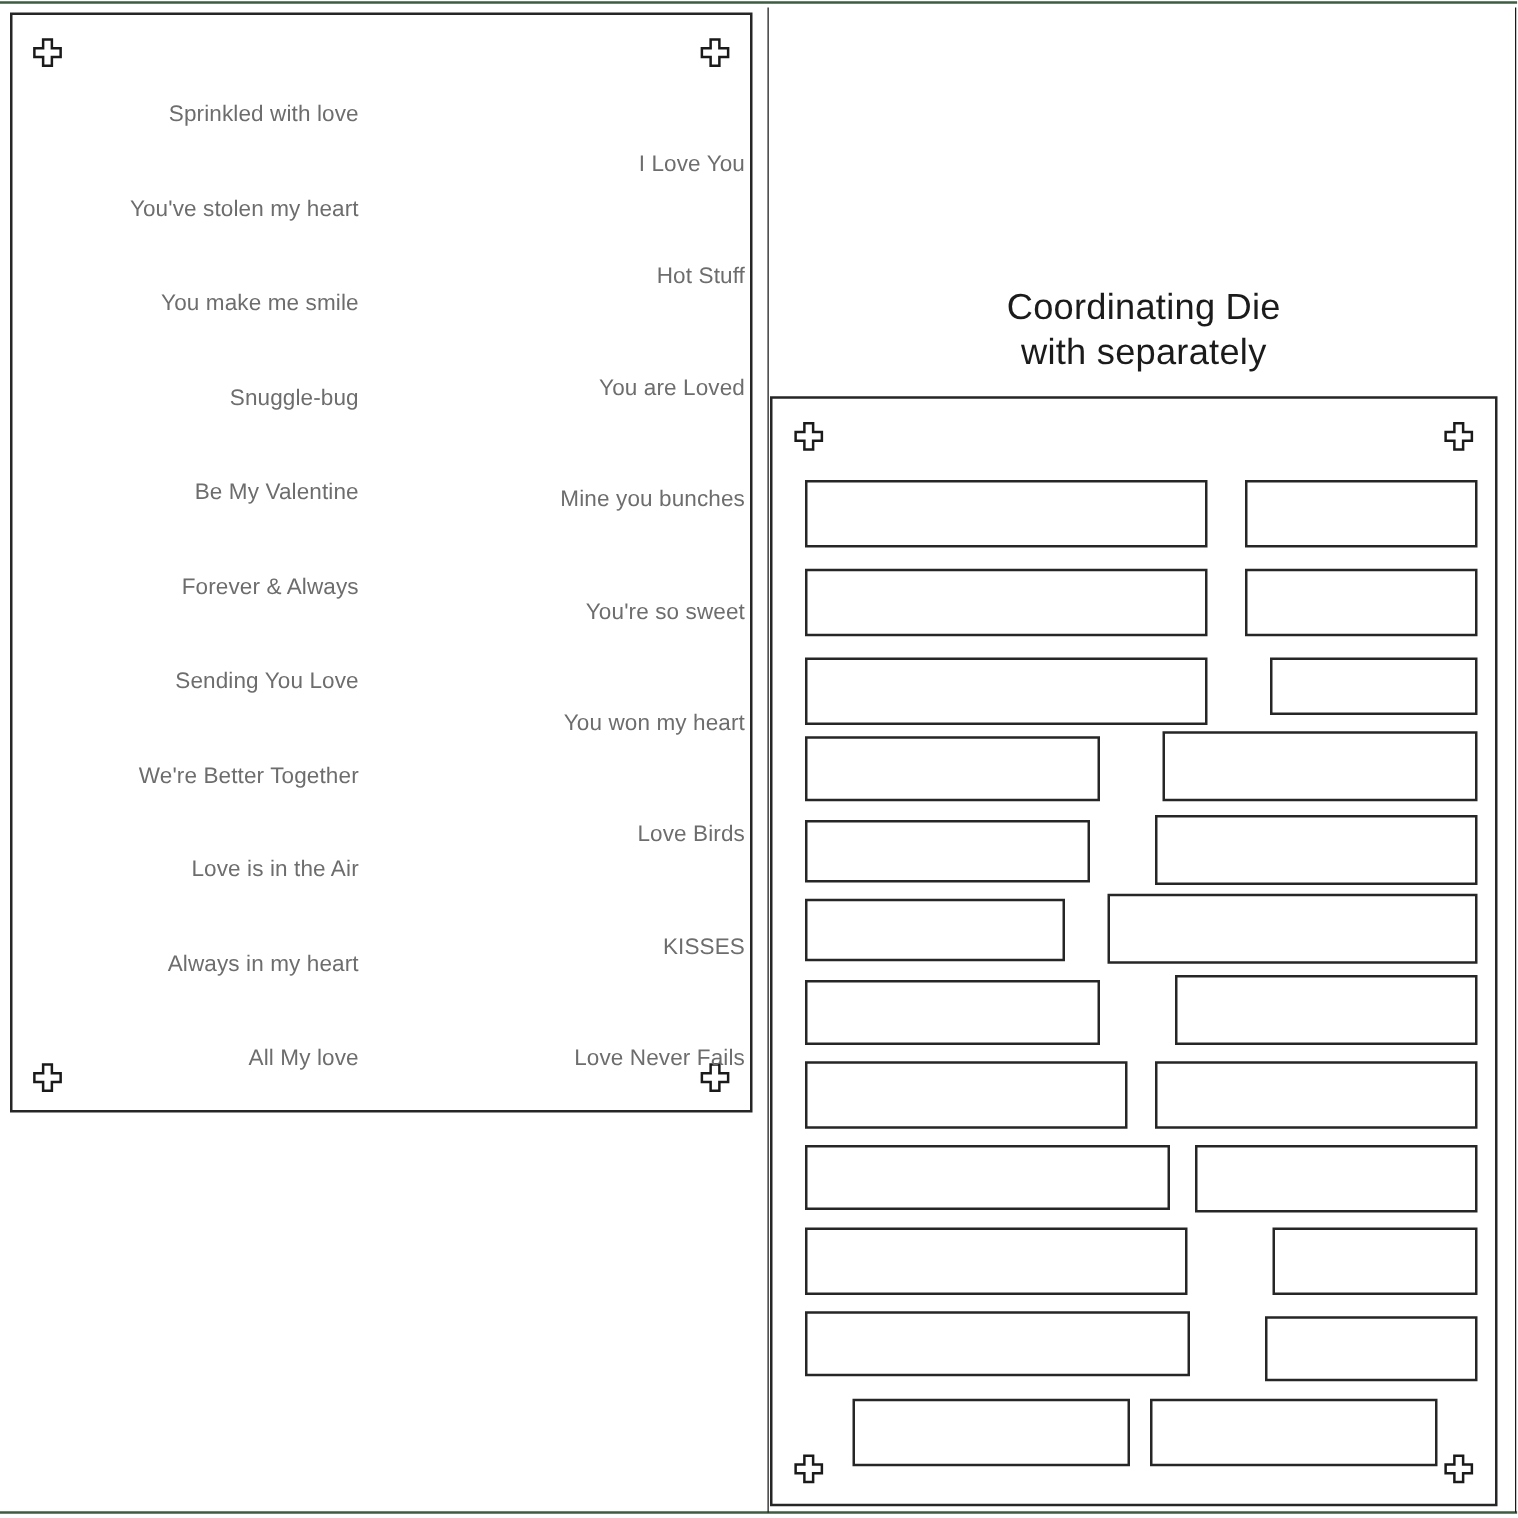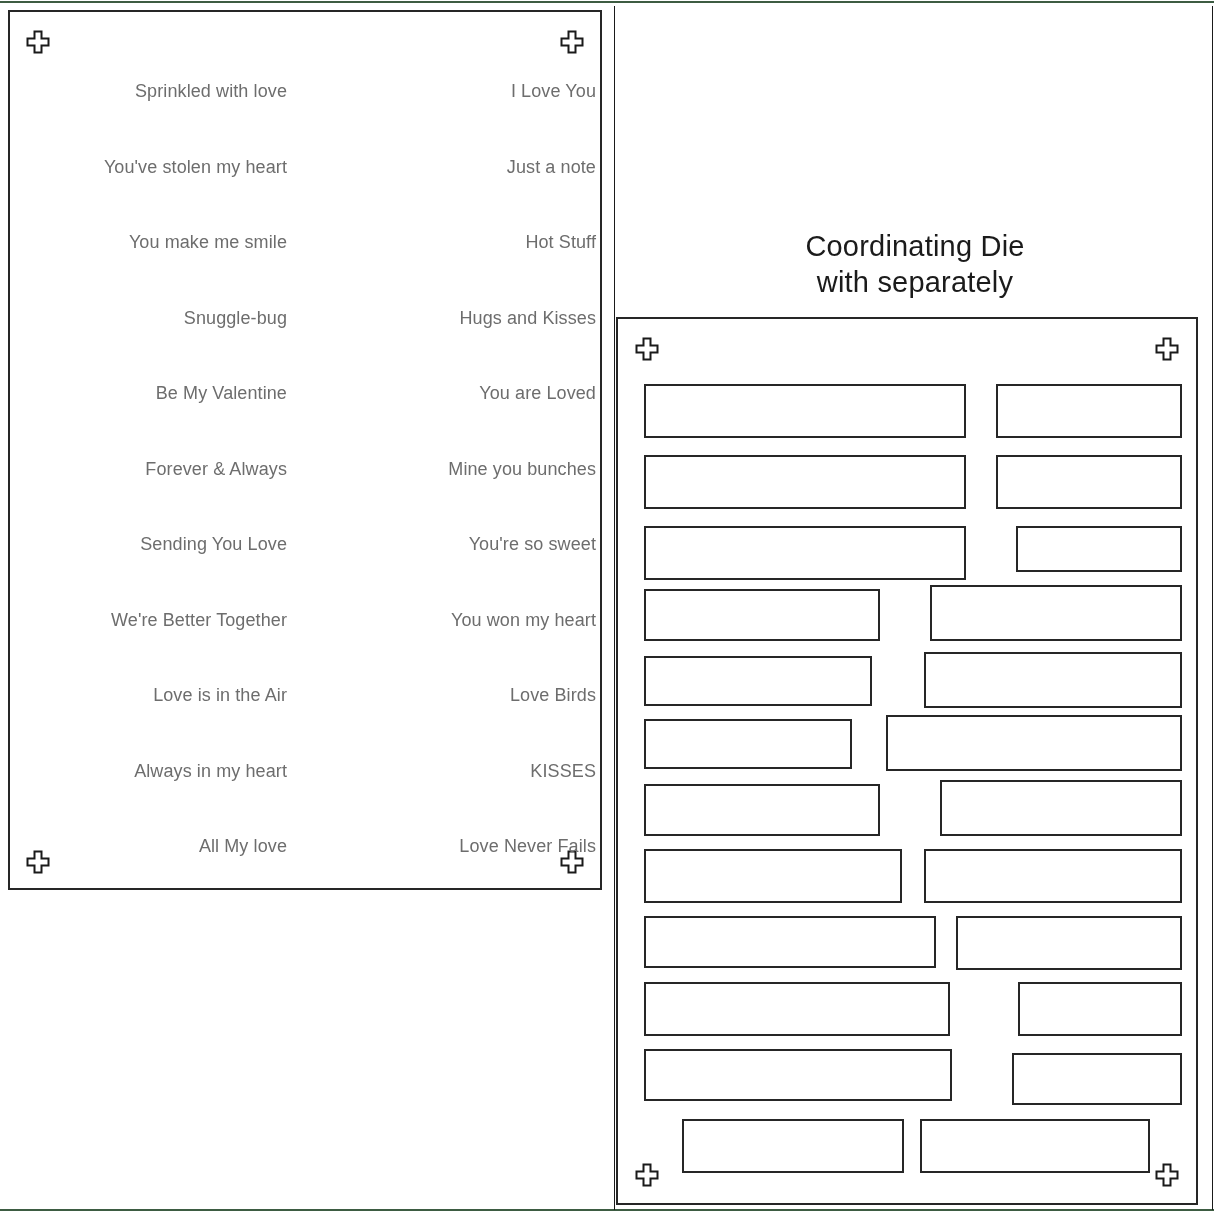--- a/index.html
+++ b/index.html
@@ -89,21 +89,21 @@
     color: #6d6d6d;
     font-family: "Liberation Sans", sans-serif;
     font-size: 18px;
     font-weight: 300;
     letter-spacing: 0.1px;
     text-align: right;
     line-height: 1.05;
     white-space: nowrap;
   }
   .stamp-col.left  .stamp-phrase { padding-right: 14px; }
-  .stamp-col.right .stamp-phrase { padding-left: 4px; }
+  .stamp-col.right .stamp-phrase { padding-left: 4px; margin-top: 40px; }
 
   
   #die-heading {
     position: absolute;
     left: 620px;
     top: 228px;
     width: 590px;
     text-align: center;
     color: #1b1b1b;
     font-family: "Liberation Sans", sans-serif;
@@ -185,23 +185,21 @@
         <div class="stamp-phrase">Forever &amp; Always</div>
         <div class="stamp-phrase">Sending You Love</div>
         <div class="stamp-phrase">We're Better Together</div>
         <div class="stamp-phrase">Love is in the Air</div>
         <div class="stamp-phrase">Always in my heart</div>
         <div class="stamp-phrase">All My love</div>
       </div>
 
       <div class="stamp-col right">
         <div class="stamp-phrase">I Love You</div>
-        <div class="stamp-phrase">Just a note</div>
         <div class="stamp-phrase">Hot Stuff</div>
-        <div class="stamp-phrase">Hugs and Kisses</div>
         <div class="stamp-phrase">You are Loved</div>
         <div class="stamp-phrase">Mine you bunches</div>
         <div class="stamp-phrase">You're so sweet</div>
         <div class="stamp-phrase">You won my heart</div>
         <div class="stamp-phrase">Love Birds</div>
         <div class="stamp-phrase">KISSES</div>
         <div class="stamp-phrase">Love Never Fails</div>
       </div>
 
     </div>

